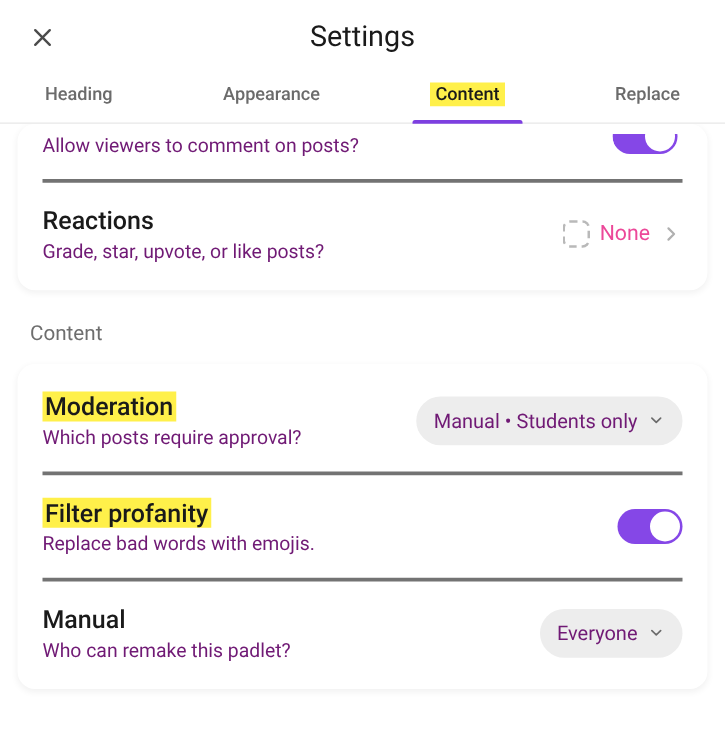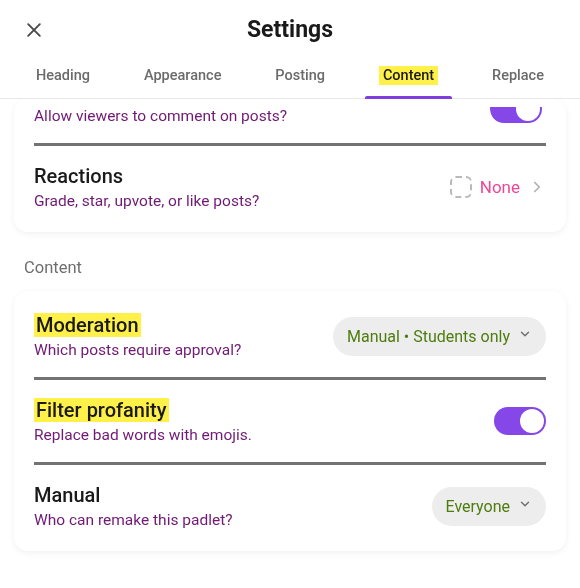--- a/index.html
+++ b/index.html
@@ -23,21 +23,21 @@
       left: 24px;
       cursor: pointer;
       color: #4b4b4b;
       width: 20px;
       height: 20px;
     }
     .title {
       flex: 1;
       text-align: center;
       font-size: 23px;
-      font-weight: 700;
+      font-weight: 400;
       color: #1a1a1a;
     }
     .tabs {
       display: flex;
       padding: 0 22px;
       border-bottom: 1px solid #e8e8e8;
       gap: 0;
       justify-content: space-between;
     }
     .tab {
@@ -139,27 +139,27 @@
       width: 18px;
       height: 18px;
     }
     .section-label {
       font-size: 16.5px;
       color: #6e6e6e;
       padding: 8px 6px 14px 10px;
     }
     .pill {
       display: flex;
-      align-items: flex-start;
+      align-items: center;
       gap: 8px;
       background: #ededed;
       border-radius: 999px;
       padding: 10px 14px;
       font-size: 16px;
-      color: #4d7c0f;
+      color: #701a75;
       cursor: pointer;
       flex-shrink: 0;
     }
     .pill .caret {
       width: 14px;
       height: 14px;
       color: #6b6b6b;
     }
     .top-partial-row {
       display: flex;
@@ -187,21 +187,20 @@
     <svg class="close-icon" viewBox="0 0 24 24" fill="none" stroke="currentColor" stroke-width="2.3" stroke-linecap="round">
       <line x1="5" y1="5" x2="19" y2="19"></line>
       <line x1="19" y1="5" x2="5" y2="19"></line>
     </svg>
     <div class="title">Settings</div>
   </div>
 
   <div class="tabs">
     <div class="tab">Heading</div>
     <div class="tab">Appearance</div>
-    <div class="tab">Posting</div>
     <div class="tab active"><span class="tab-label-hl">Content</span></div>
     <div class="tab">Replace</div>
   </div>
 
   <div class="scroll-area">
 
     <div class="card">
       <div class="top-partial-row">
         <div class="row-left">
           <div class="row-desc">Allow viewers to comment on posts?</div>

